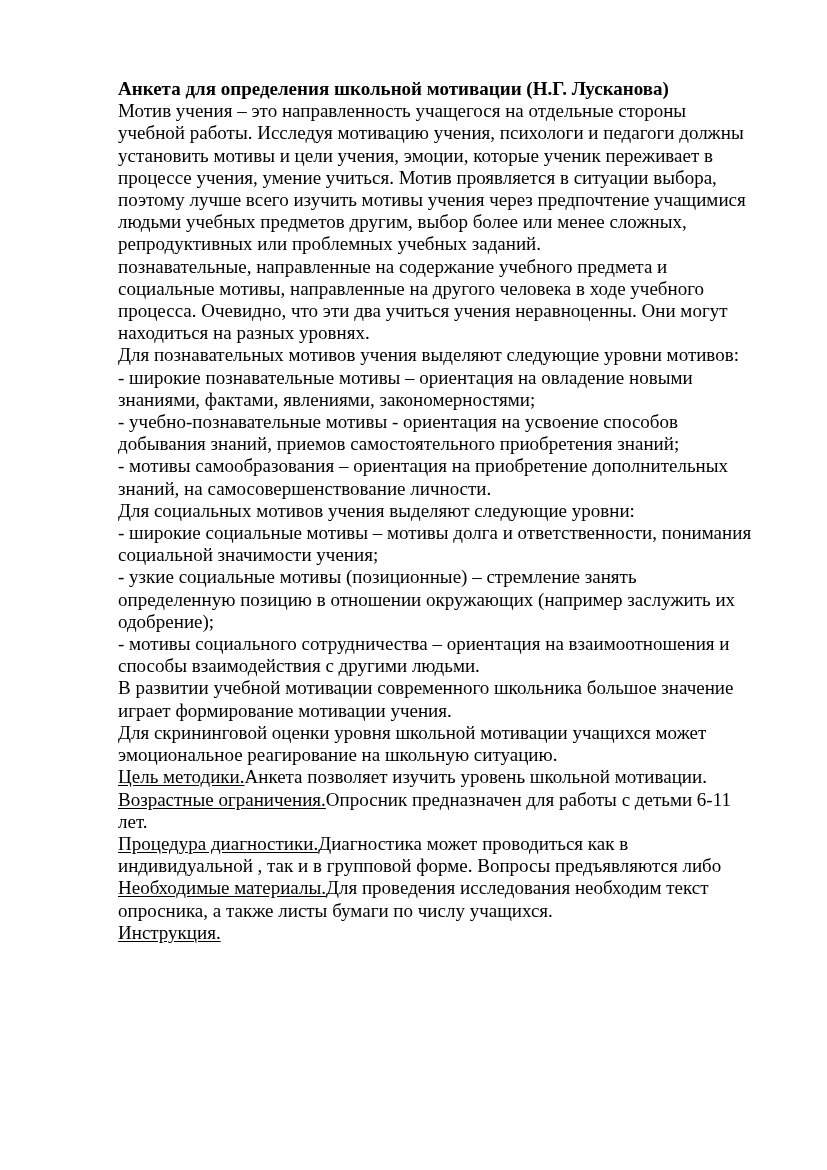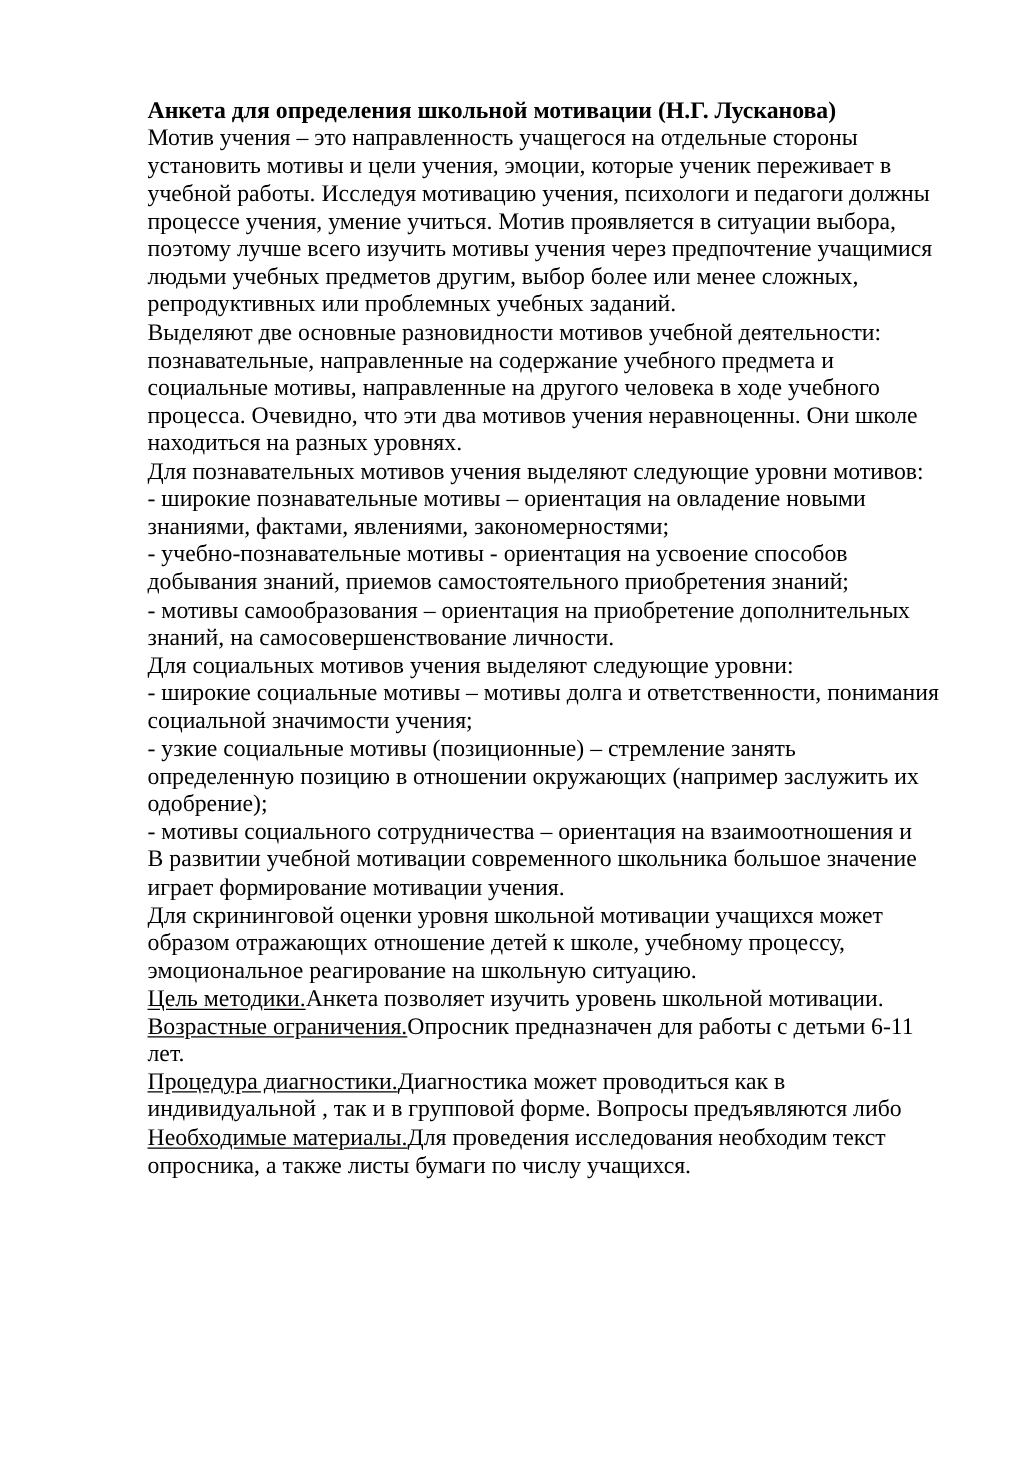--- a/index.html
+++ b/index.html
@@ -37,33 +37,32 @@
     }
   </style>
 </head>
 <body>
 
 <div class="page">
   <span class="line title">Анкета для определения школьной мотивации (Н.Г. Лусканова)</span>
 
   <div>
     <span class="line">Мотив учения – это направленность учащегося на отдельные стороны</span>
+    <span class="line">учебной работы. Исследуя мотивацию учения, психологи и педагоги должны</span>
     <span class="line">установить мотивы и цели учения, эмоции, которые ученик переживает в</span>
-    <span class="line">учебной работы. Исследуя мотивацию учения, психологи и педагоги должны</span>
     <span class="line">процессе учения, умение учиться. Мотив проявляется в ситуации выбора,</span>
     <span class="line">поэтому лучше всего изучить мотивы учения через предпочтение учащимися</span>
     <span class="line">людьми учебных предметов другим, выбор более или менее сложных,</span>
     <span class="line">репродуктивных или проблемных учебных заданий.</span>
   </div>
 
   <div>
-    <span class="line">Выделяют две основные разновидности мотивов учебной деятельности:</span>
     <span class="line">познавательные, направленные на содержание учебного предмета и</span>
     <span class="line">социальные мотивы, направленные на другого человека в ходе учебного</span>
-    <span class="line">процесса. Очевидно, что эти два мотивов учения неравноценны. Они школе</span>
+    <span class="line">процесса. Очевидно, что эти два учиться учения неравноценны. Они могут</span>
     <span class="line">находиться на разных уровнях.</span>
   </div>
 
   <div>
     <span class="line">Для познавательных мотивов учения выделяют следующие уровни мотивов:</span>
     <span class="line">- широкие познавательные мотивы – ориентация на овладение новыми</span>
     <span class="line">знаниями, фактами, явлениями, закономерностями;</span>
     <span class="line">- учебно-познавательные мотивы - ориентация на усвоение способов</span>
     <span class="line">добывания знаний, приемов самостоятельного приобретения знаний;</span>
     <span class="line">- мотивы самообразования – ориентация на приобретение дополнительных</span>
@@ -71,30 +70,30 @@
   </div>
 
   <div>
     <span class="line">Для социальных мотивов учения выделяют следующие уровни:</span>
     <span class="line">- широкие социальные мотивы – мотивы долга и ответственности, понимания</span>
     <span class="line">социальной значимости учения;</span>
     <span class="line">- узкие социальные мотивы (позиционные) – стремление занять</span>
     <span class="line">определенную позицию в отношении окружающих (например заслужить их</span>
     <span class="line">одобрение);</span>
     <span class="line">- мотивы социального сотрудничества – ориентация на взаимоотношения и</span>
+    <span class="line">способы взаимодействия с другими людьми.</span>
   </div>
 
   <div>
     <span class="line">В развитии учебной мотивации современного школьника большое значение</span>
     <span class="line">играет формирование мотивации учения.</span>
   </div>
 
   <div>
     <span class="line">Для скрининговой оценки уровня школьной мотивации учащихся может</span>
-    <span class="line">образом отражающих отношение детей к школе, учебному процессу,</span>
     <span class="line">эмоциональное реагирование на школьную ситуацию.</span>
   </div>
 
   <div>
     <span class="line">
       <span class="u">Цель методики.</span><span>Анкета позволяет изучить уровень школьной мотивации.</span>
     </span>
   </div>
 
   <div>
@@ -111,13 +110,18 @@
     <span class="line">индивидуальной , так и в групповой форме. Вопросы предъявляются либо</span>
   </div>
 
   <div>
     <span class="line">
       <span class="u">Необходимые материалы.</span><span>Для проведения исследования необходим текст</span>
     </span>
     <span class="line">опросника, а также листы бумаги по числу учащихся.</span>
   </div>
 
+  <div>
+    <span class="line">
+      <span class="u">Инструкция.</span>
+    </span>
+  </div>
 </div>
 
 </body></html>

